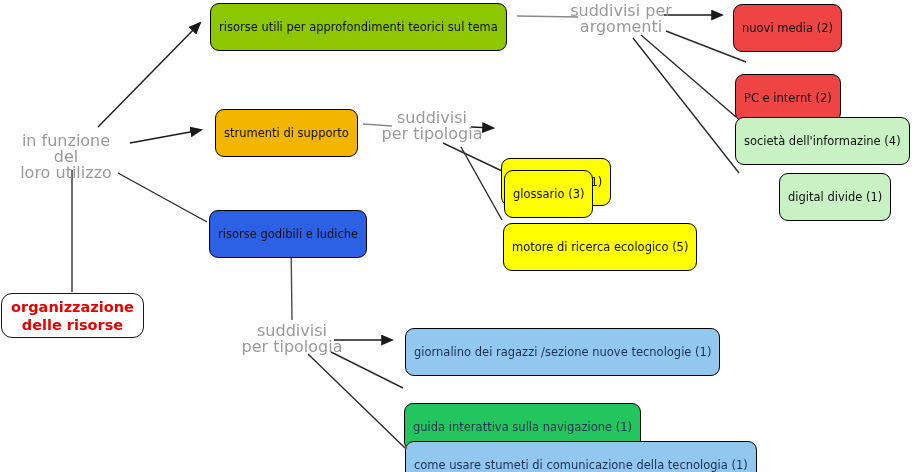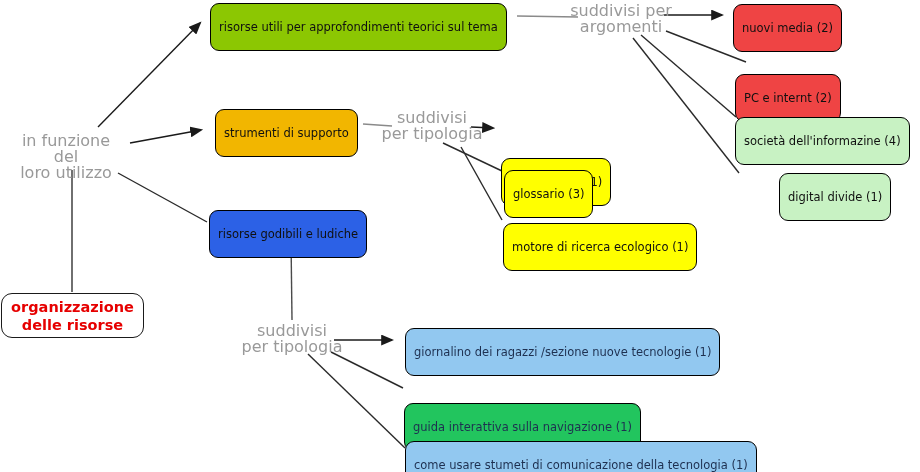--- a/index.html
+++ b/index.html
@@ -111,21 +111,21 @@
   <div class="node" style="left: 735px; top: 62px; background: #ef4444; margin-top: 12px;">PC e internt (2)</div>
 
   <div class="node" style="left: 735px; top: 117px; background: rgb(200, 242, 195);">società dell'informazine (4)</div>
 
   <div class="node" style="left: 739px; top: 173px; background: rgb(200, 242, 195); margin-left: 40px;">digital divide (1)</div>
 
   <div class="node" style="left: 501px; top: 118px; background: rgb(255, 255, 0); margin-top: 40px;">enciclopedia (1)</div>
 
   <div class="node" style="left: 504px; top: 170px; background: rgb(255, 255, 0);">glossario (3)</div>
 
-  <div class="node" style="left: 503px; top: 223px; background: rgb(255, 255, 0);">motore di ricerca ecologico (1)</div>
+  <div class="node" style="left: 503px; top: 223px; background: rgb(255, 255, 0);">motore di ricerca ecologico (5)</div>
 
   <div class="node lightblue" style="left: 405px; top: 328px; background: rgb(146, 200, 240);">giornalino dei ragazzi /sezione nuove tecnologie (1)</div>
 
   <div class="node lightblue" style="left: 404px; top: 389px; background: #22c55e; margin-top: 14px;">guida interattiva sulla navigazione (1)</div>
 
   <div class="node lightblue" style="left: 405px; top: 441px; background: rgb(146, 200, 240);">come usare stumeti di comunicazione della tecnologia (1)</div>
 
 </div>
 
 </body></html>

